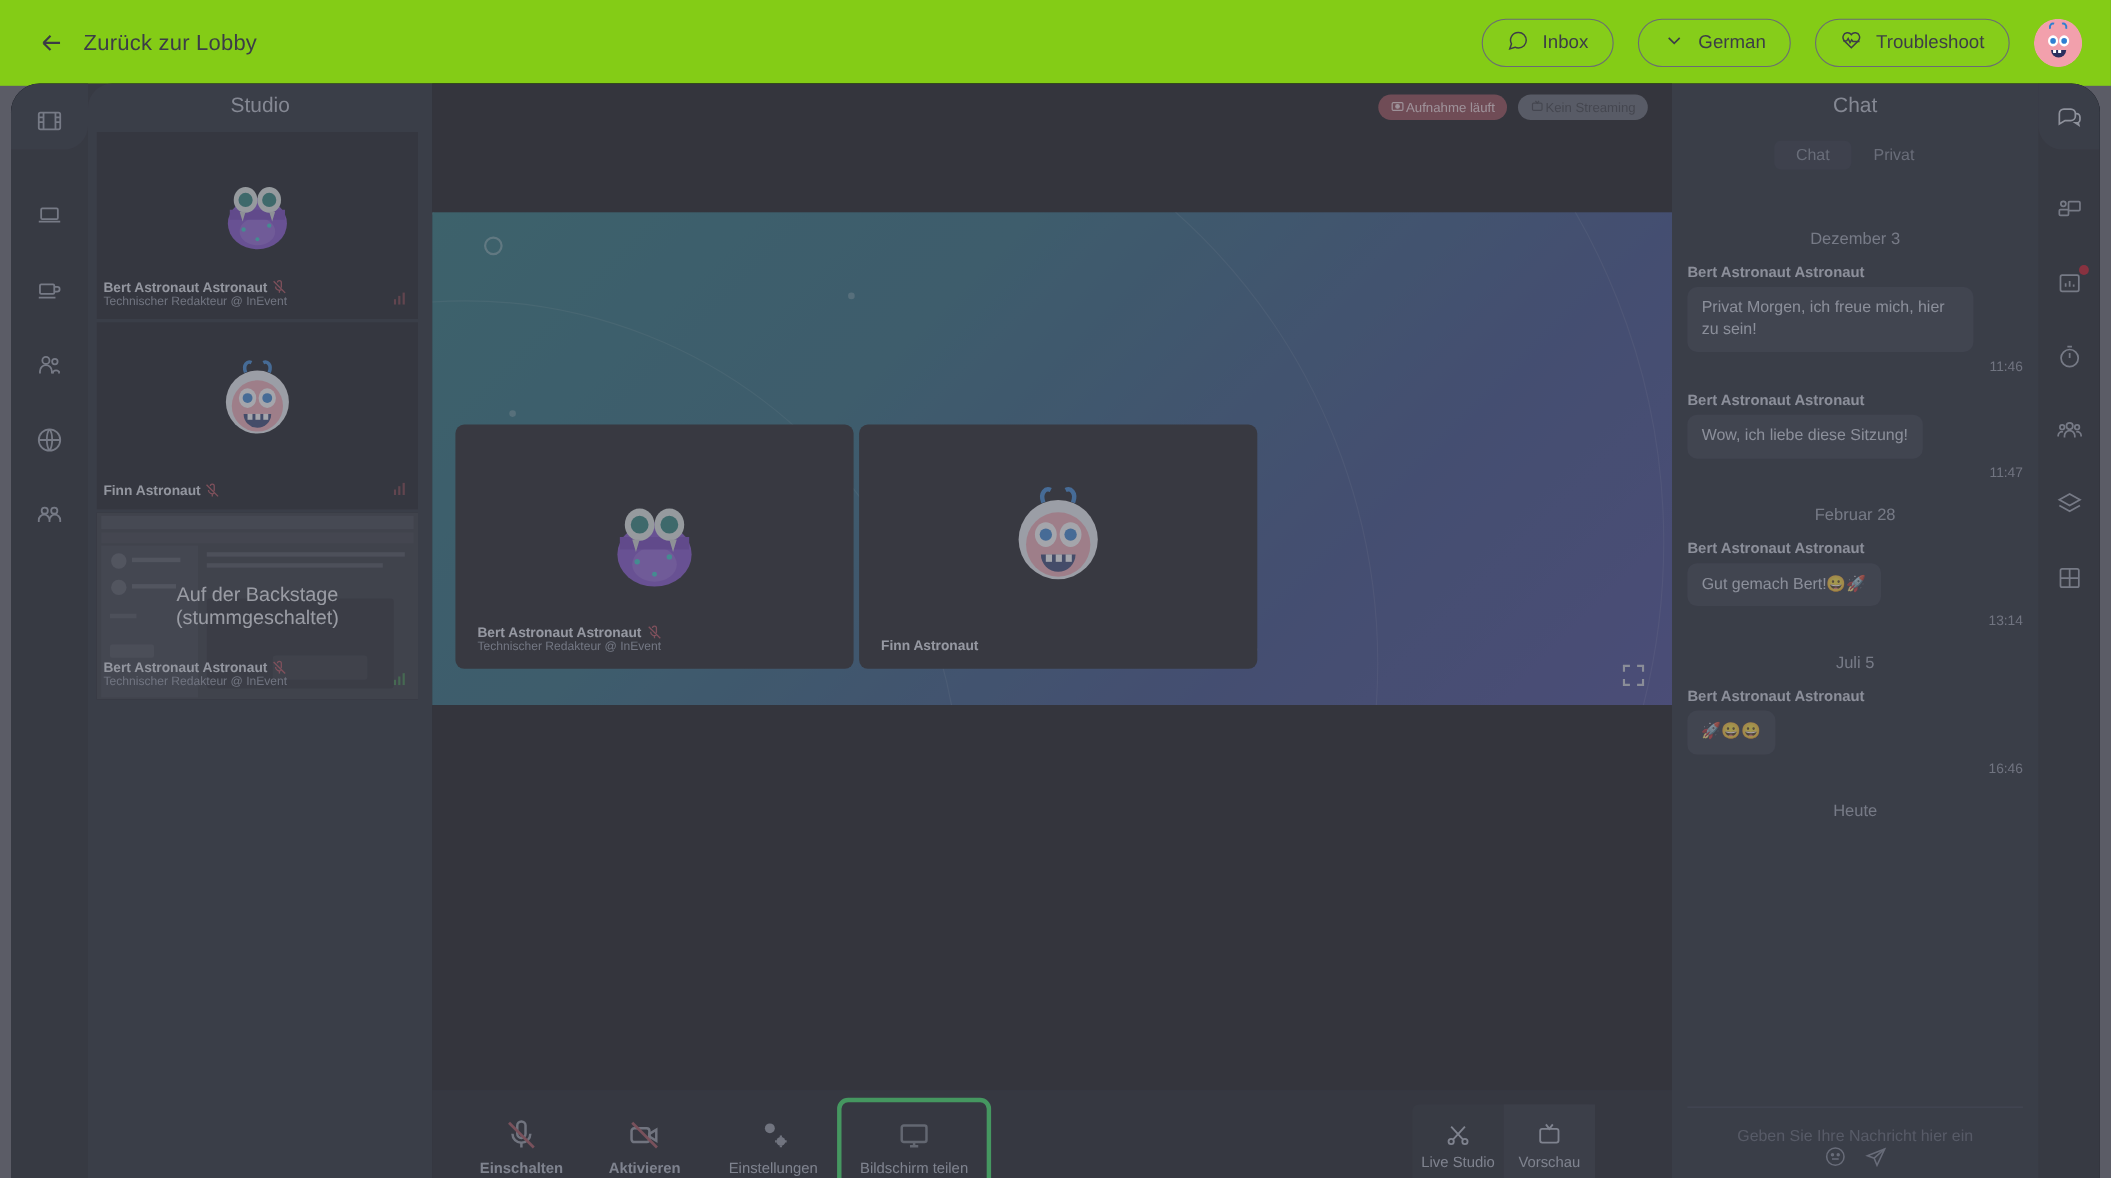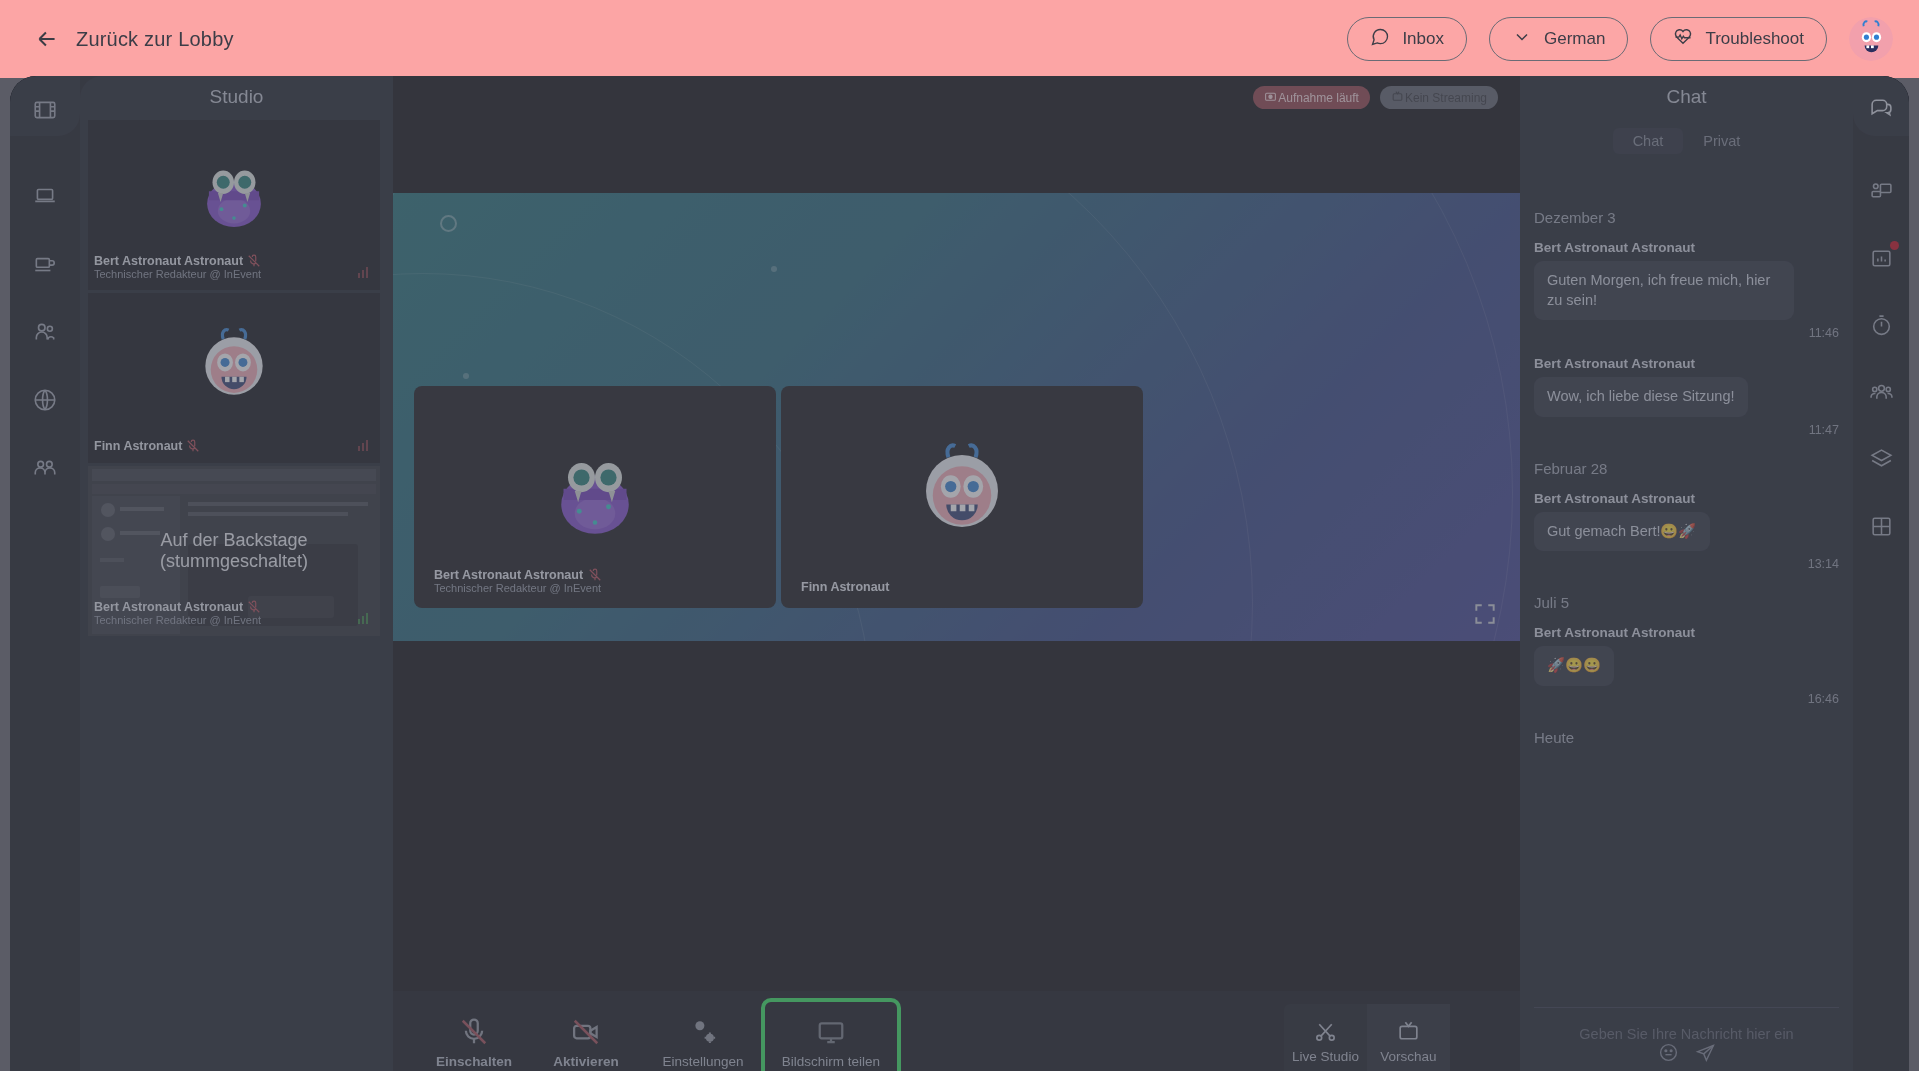--- a/index.html
+++ b/index.html
@@ -4,21 +4,21 @@
 <style>
   * { box-sizing: border-box; margin:0; padding:0; }
   html,body{ width:1919px; height:1071px; overflow:hidden; background:#5b5c66;
     font-family:"Liberation Sans", sans-serif; }
 
   
   #root{ position:relative; width:1919px; height:1071px; background:#5b5c66; }
 
   
   .header{ position:absolute; left:0; top:0; width:1919px; height:78px;
-    background:#fca5a5; display:flex; align-items:center; }
+    background:#84cc16; display:flex; align-items:center; }
   .back-wrap{ display:flex; align-items:center; gap:16px; margin-left:34px; }
   .back-arrow{ width:26px; height:26px; color:#3b3c45; }
   .back-text{ font-size:20px; color:#3c3d47; letter-spacing:.2px; }
   .hdr-right{ margin-left:auto; display:flex; align-items:center; gap:22px; margin-right:26px;}
   .pill{ display:flex; align-items:center; gap:12px; height:44px; padding:0 22px;
      border:1px solid #6a6b75; border-radius:24px; color:#3c3d47; font-size:17px;
      background:rgba(255,255,255,0.02); }
   .pill svg{ width:20px; height:20px; }
   .avatar{ width:44px; height:44px; border-radius:50%; overflow:hidden; display:block; }
 
@@ -100,21 +100,21 @@
   .rbtn.active{ background:#191d27; }
   .rbtn svg{ width:25px; height:25px; }
 
   
   .chat{ position:absolute; right:56px; top:0; width:333px; height:100%; background:#161b25; }
   .chat-title{ text-align:center; color:#b9bfcb; font-size:19px; padding-top:10px; }
   .chat-tabs{ display:flex; justify-content:center; gap:0px; margin-top:20px; }
   .ctab{ padding:5px 20px; font-size:14.5px; color:#7d8491; border-radius:6px; }
   .ctab.active{ background:#1d2230; }
   .chat-body{ position:absolute; left:0; right:0; top:110px; bottom:86px; padding:0 14px; overflow:hidden;}
-  .daysep{ color:#9aa1ae; font-size:15px; margin:23px 0 14px; }
+  .daysep{ text-align:center; color:#9aa1ae; font-size:15px; margin:23px 0 14px; }
   .msg-author{ font-size:13.5px; font-weight:bold; color:#c9cfda; margin-bottom:6px; }
   .bubble{ display:inline-block; background:#242a37; border-radius:9px;
      padding:10px 13px; color:#c8ced9; font-size:14.5px; line-height:1.35; max-width:260px; }
   .msg-time{ text-align:right; font-size:12.5px; color:#8d93a1; margin-top:6px; }
   .msg{ margin-bottom:16px; }
 
   .chat-input{ position:absolute; left:14px; right:14px; bottom:24px;
      border-top:1px solid #2a3040; padding-top:18px; display:flex; align-items:center;flex-direction:column; }
   .chat-ph{ flex:1; font-size:14.5px; color:#555b69; }
   .chat-icons{ display:flex; gap:16px; color:#7a8190; }
@@ -556,21 +556,21 @@
       <div class="chat-title">Chat</div>
       <div class="chat-tabs">
         <div class="ctab active">Chat</div>
         <div class="ctab">Privat</div>
       </div>
 
       <div class="chat-body">
         <div class="daysep">Dezember 3</div>
         <div class="msg">
           <div class="msg-author">Bert Astronaut Astronaut</div>
-          <div class="bubble">Guten Morgen, ich freue mich, hier zu sein!</div>
+          <div class="bubble">Privat Morgen, ich freue mich, hier zu sein!</div>
           <div class="msg-time">11:46</div>
         </div>
         <div class="msg">
           <div class="msg-author">Bert Astronaut Astronaut</div>
           <div class="bubble">Wow, ich liebe diese Sitzung!</div>
           <div class="msg-time">11:47</div>
         </div>
 
         <div class="daysep">Februar 28</div>
         <div class="msg">

